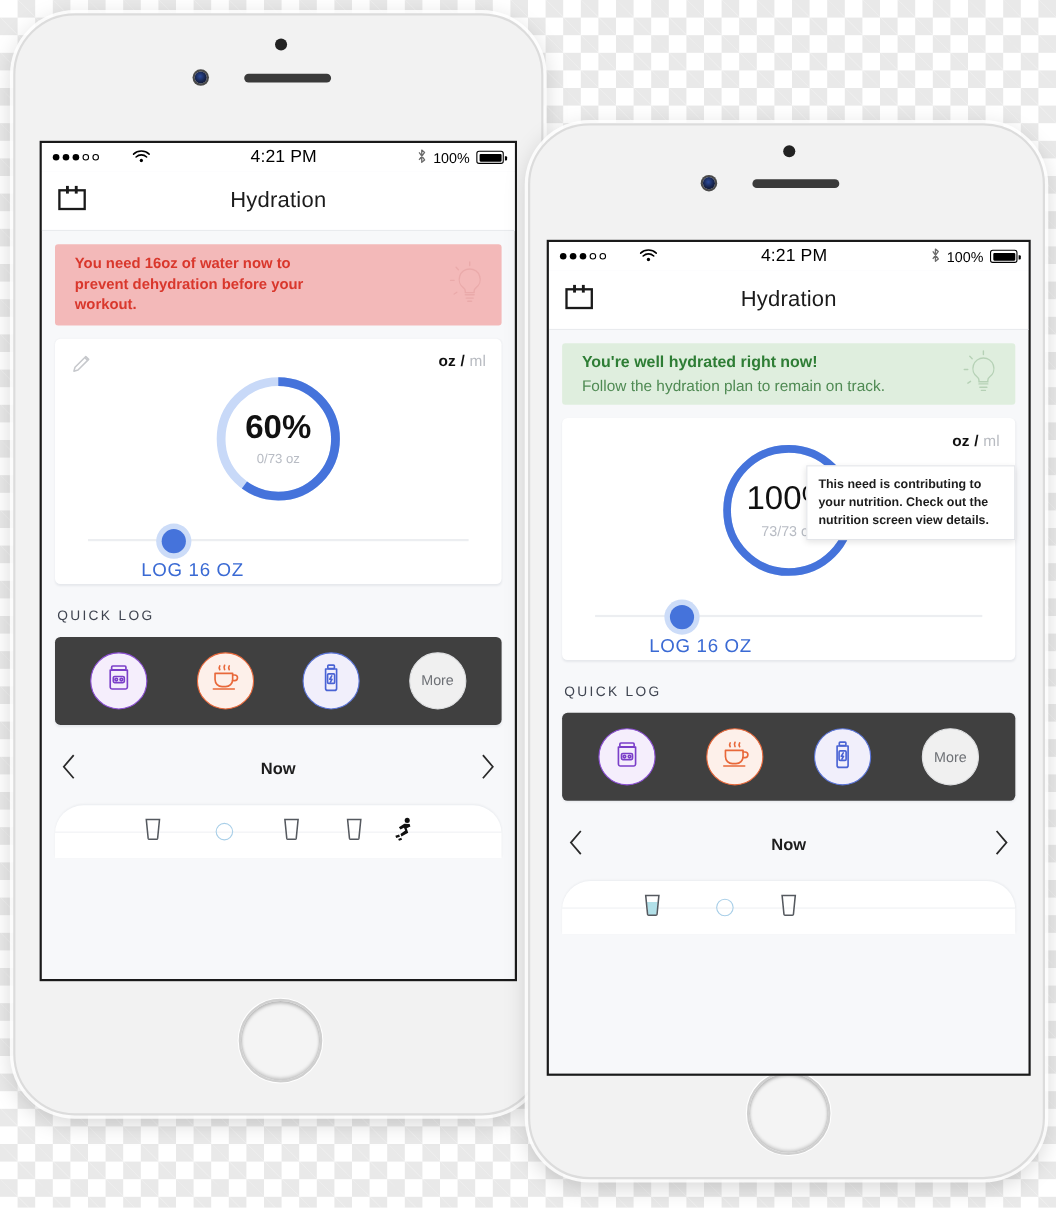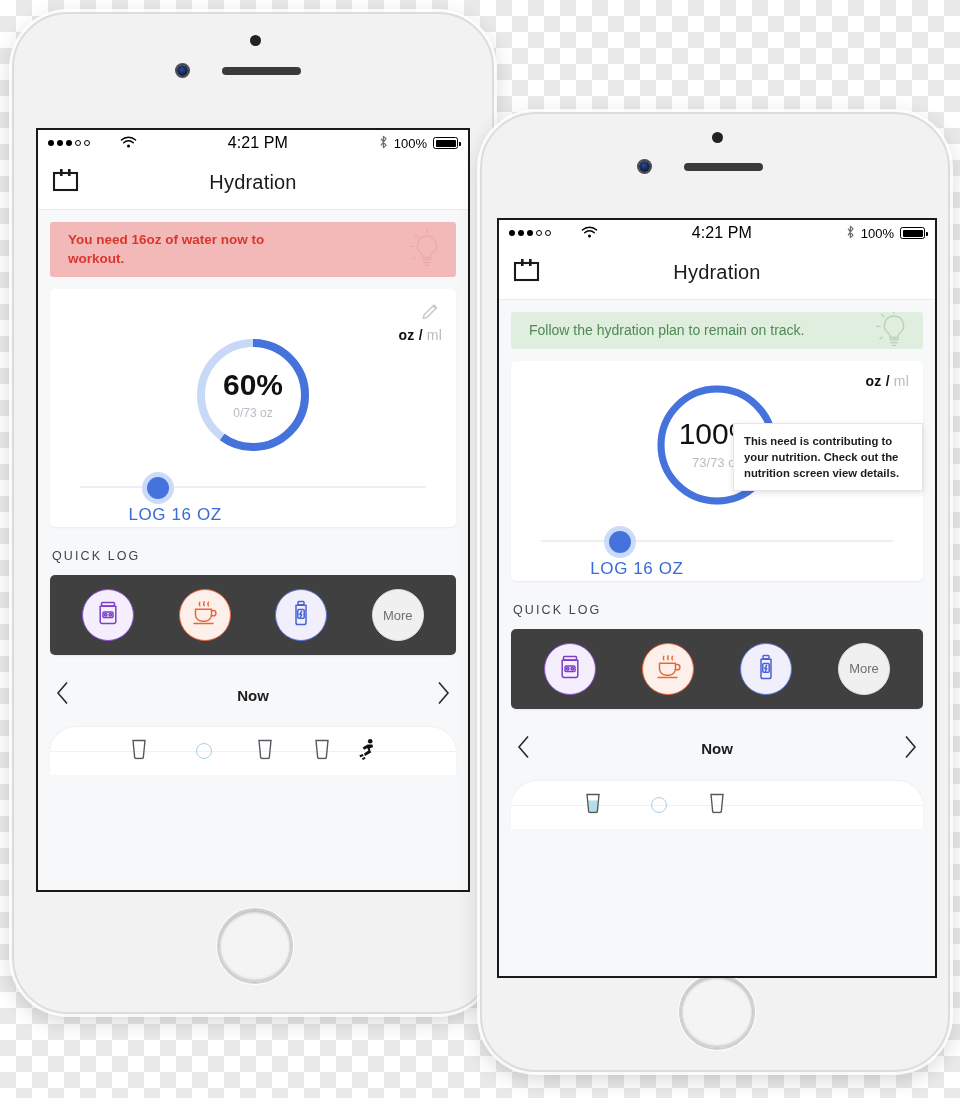--- a/index.html
+++ b/index.html
@@ -106,21 +106,21 @@
   .banner.ok .bar { background: #3c8a42; }
   .banner.ok .t1 { color: #2e7d35; font-weight: bold; font-size: 14.5px; line-height: 1.35; }
   .banner.ok .t2 { color: #4f8a53; font-size: 14px; line-height: 1.35; }
 
   
   .card {
     background: #fff; margin: 12px; border-radius: 5px;
     box-shadow: 0 1px 2px rgba(20,30,60,.07);
     position: relative;
   }
-  .card-top { display: flex; align-items: flex-end; justify-content: space-between; padding: 12px 14px 0; flex-direction: column; }
+  .card-top { display: flex; align-items: flex-start; justify-content: space-between; padding: 12px 14px 0; }
   .unit-toggle { font-size: 14px; letter-spacing: .2px; }
   .unit-toggle .on { color: #111; font-weight: bold; }
   .unit-toggle .sep { color: #111; font-weight: bold; }
   .unit-toggle .off { color: #b9bcc2; }
 
   .ring-wrap { display: flex; justify-content: center; margin-top: -8px; }
   .ring { position: relative; }
   .ring .label { position: absolute; inset: 0; display: flex; flex-direction: column;
                  align-items: center; justify-content: center; }
   .ring .pct { font-weight: bold; color: #111; line-height: 1; }
@@ -229,20 +229,21 @@
             <rect x="16" y="1" width="2.6" height="7" fill="#1a1a1a"></rect>
           </svg>
         </span>
         <span class="title">Hydration</span>
       </div>
 
       <div class="banner alert">
         <div class="bar"></div>
         <div class="btext">
           <div>You need 16oz of water now to</div>
+          <div>prevent dehydration before your</div>
           <div>workout.</div>
         </div>
         <span class="bulb">
           <svg width="42" height="44" viewBox="0 0 42 44" opacity=".45">
             <g fill="none" stroke="#e09a9a" stroke-width="1.3" stroke-linecap="round">
               <path d="M21 10a9.5 9.5 0 0 0-5.6 17.2c1 .8 1.6 1.9 1.6 3.1v1.2h8v-1.2c0-1.2.6-2.3 1.6-3.1A9.5 9.5 0 0 0 21 10z"></path>
               <path d="M17 33.5h8M17.8 36.5h6.4M19.2 39.4h3.6"></path>
               <path d="M21 3.6v3.2M8.6 8.4l2.2 2.3M3.6 20.4h3.2M6.9 32.8l2.4-1.6"></path>
             </g>
           </svg>
@@ -427,20 +428,21 @@
             <rect x="8" y="1" width="2.6" height="7" fill="#1a1a1a"></rect>
             <rect x="16" y="1" width="2.6" height="7" fill="#1a1a1a"></rect>
           </svg>
         </span>
         <span class="title">Hydration</span>
       </div>
 
       <div class="banner ok">
         <div class="bar"></div>
         <div class="btext">
+          <div class="t1">You're well hydrated right now!</div>
           <div class="t2">Follow the hydration plan to remain on track.</div>
         </div>
         <span class="bulb">
           <svg width="42" height="44" viewBox="0 0 42 44" opacity=".4">
             <g fill="none" stroke="#7aa87c" stroke-width="1.3" stroke-linecap="round">
               <path d="M21 10a9.5 9.5 0 0 0-5.6 17.2c1 .8 1.6 1.9 1.6 3.1v1.2h8v-1.2c0-1.2.6-2.3 1.6-3.1A9.5 9.5 0 0 0 21 10z"></path>
               <path d="M17 33.5h8M17.8 36.5h6.4M19.2 39.4h3.6"></path>
               <path d="M21 3.6v3.2M8.6 8.4l2.2 2.3M3.6 20.4h3.2M6.9 32.8l2.4-1.6"></path>
             </g>
           </svg>

